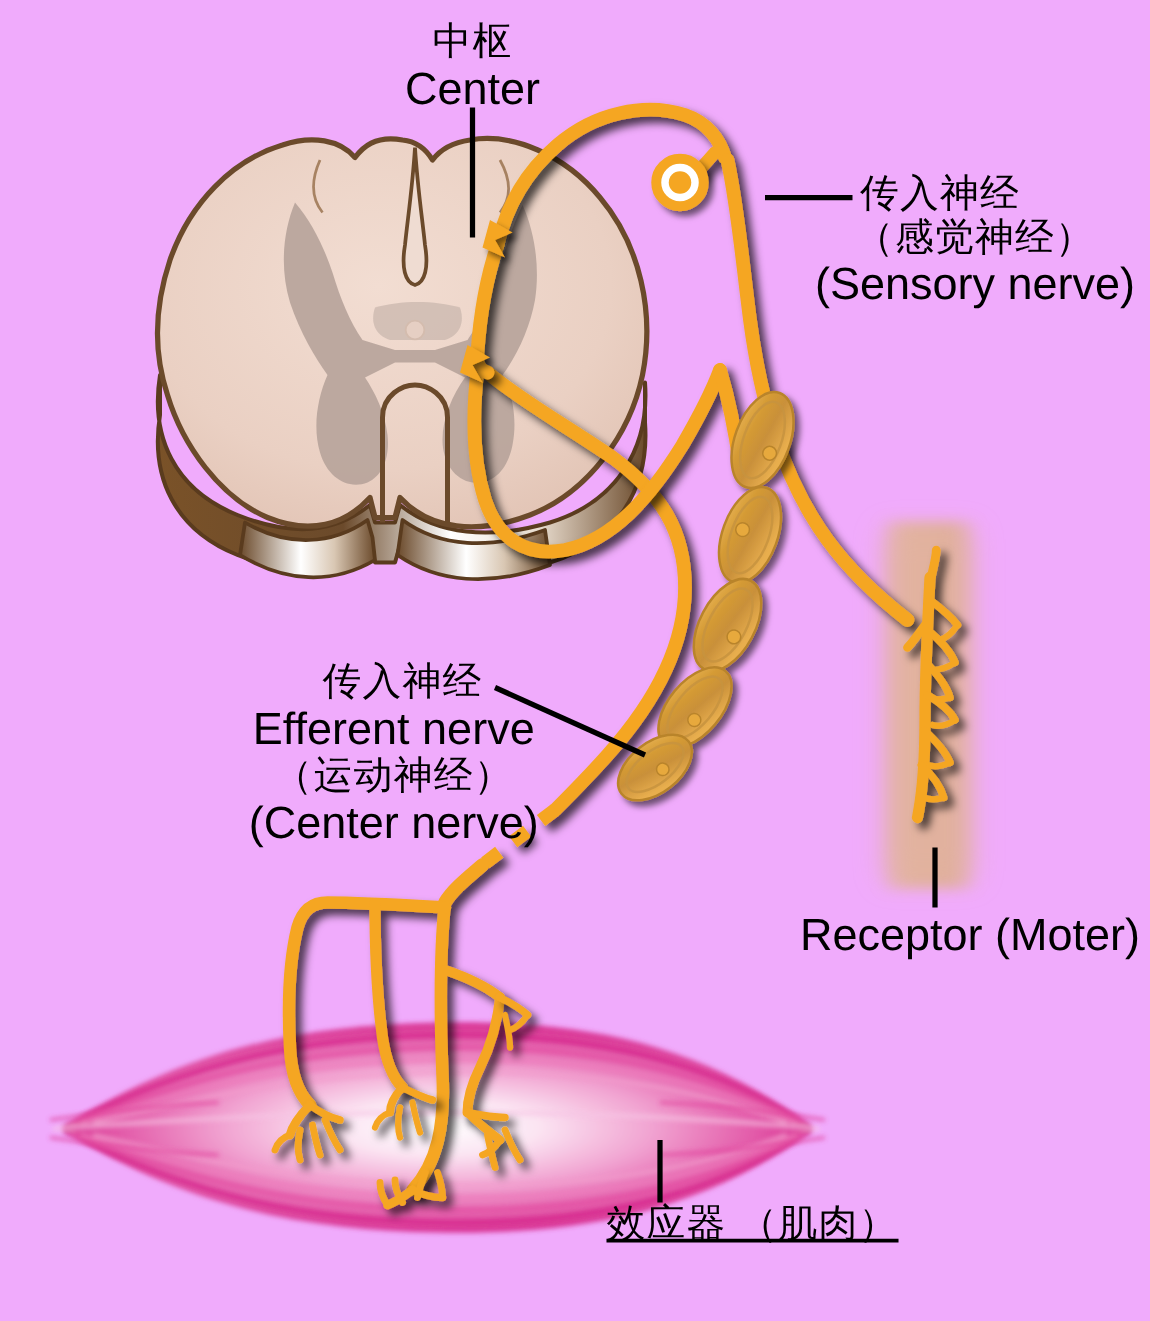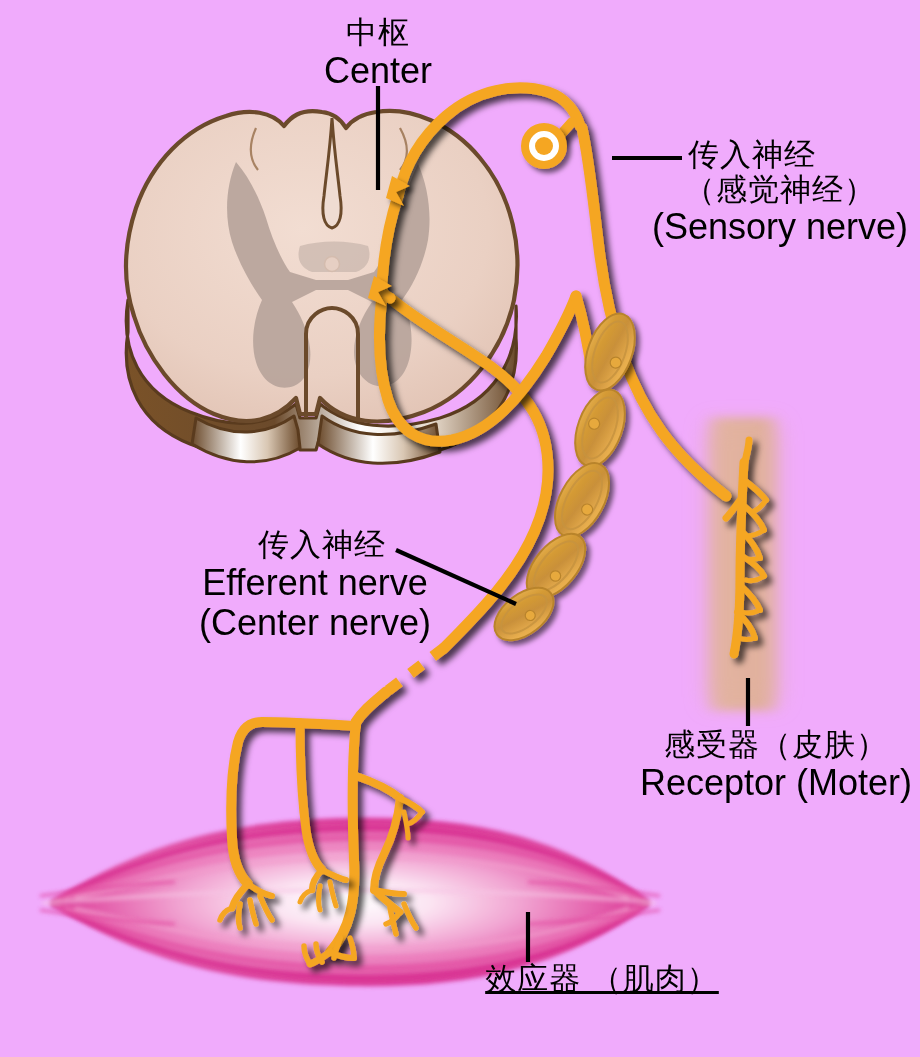--- a/index.html
+++ b/index.html
@@ -391,25 +391,25 @@
 
   <div class="lbl ta-c" style="left:646px;top:138px;width:268px;">
     <div class="cn" style="text-align:left;padding-left:42px;">传入神经</div>
     <div class="cn">（感觉神经）</div>
     <div class="en">(Sensory nerve)</div>
   </div>
 
   <div class="lbl ta-c" style="left:190px;top:528px;width:250px;">
     <div class="cn" style="text-align:center;padding-left:14px;">传入神经</div>
     <div class="en">Efferent nerve</div>
+    <div class="cn">（运动神经）</div>
     <div class="en">(Center nerve)</div>
   </div>
 
   <div class="lbl ta-c" style="left:640px;top:728px;width:272px;">
-    <div class="cn">感受器（皮肤）</div>
     <div class="en">Receptor (Moter)</div>
   </div>
 
   <div class="lbl ta-c" style="left:452px;top:962px;width:300px;text-decoration:underline;">
     <div class="cn">效应器 （肌肉）</div>
   </div>
 
 </div>
 
 </body></html>

